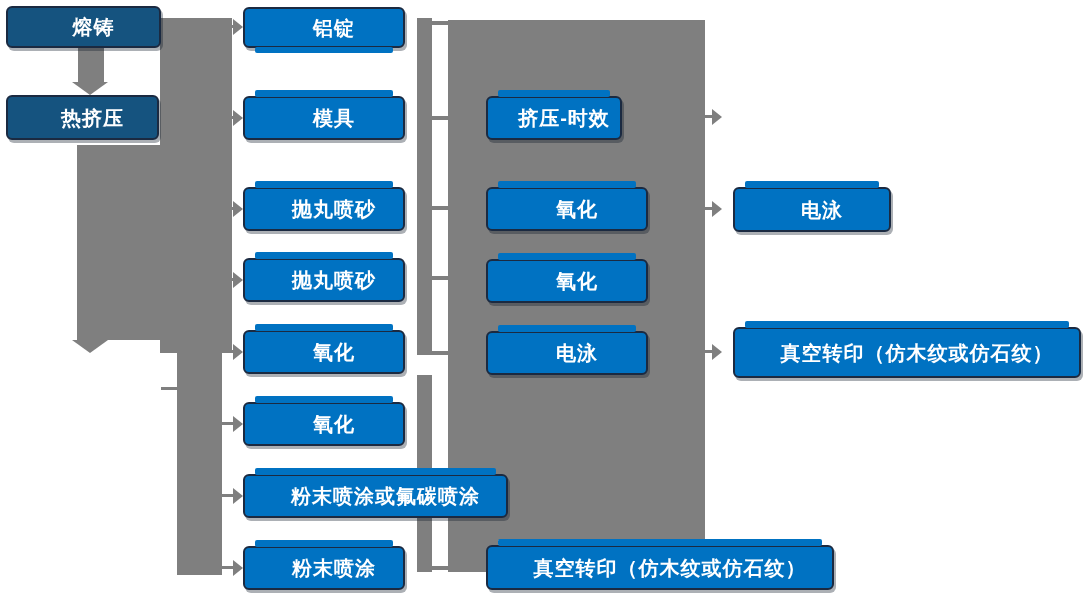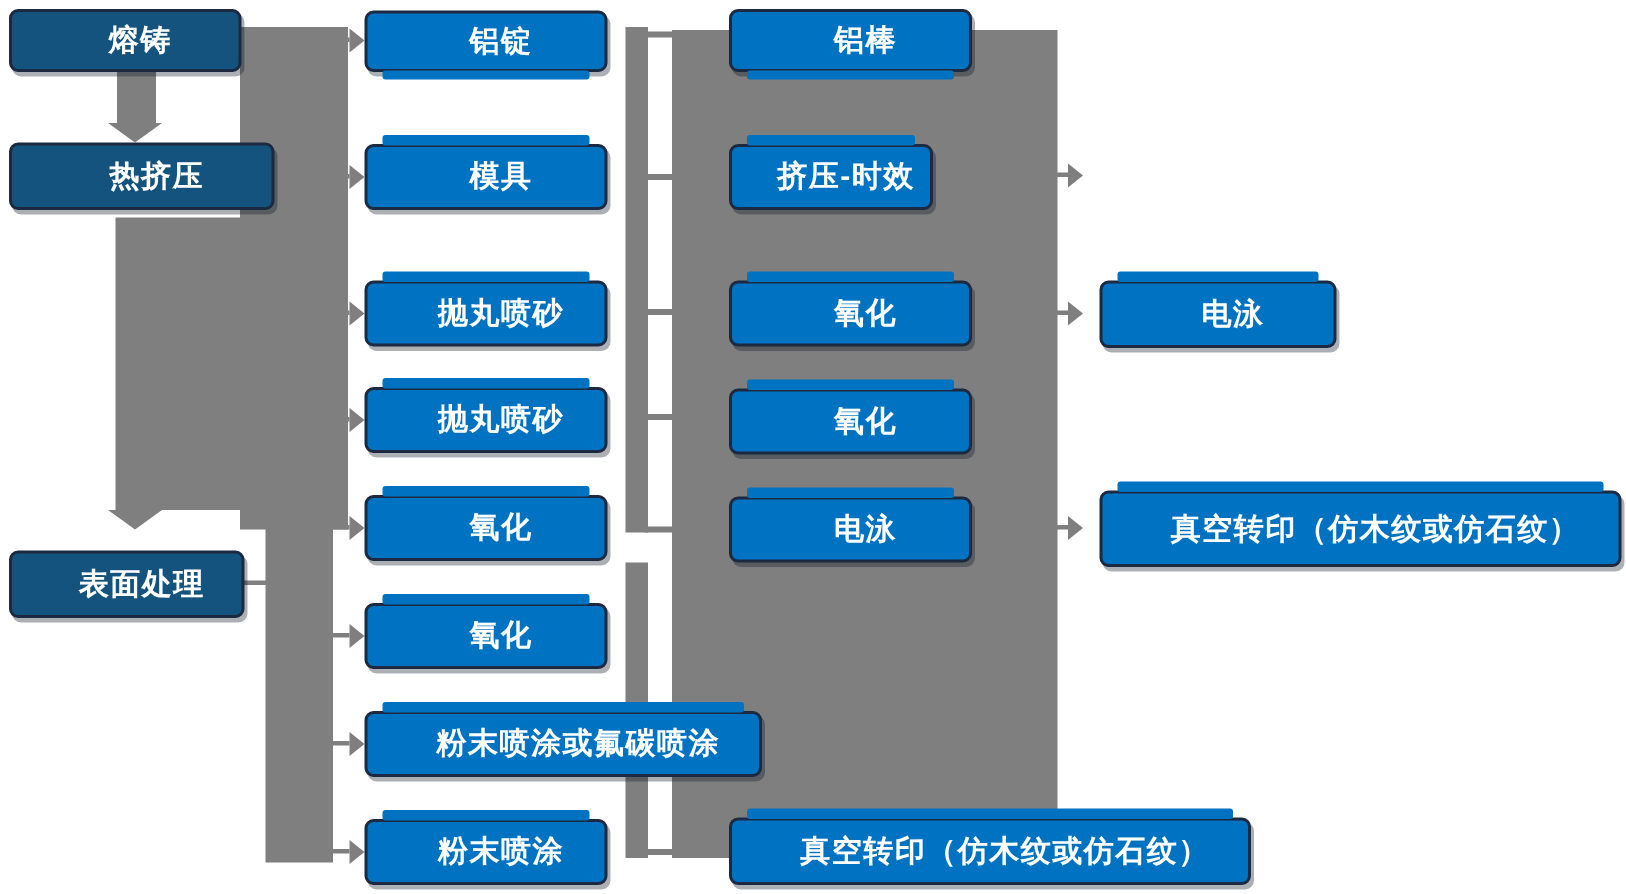--- a/index.html
+++ b/index.html
@@ -83,33 +83,31 @@
   <div class="gray" style="left:448px;top:540px;width:50px;height:32px;"></div>
 
   <div class="gray" style="left:703px;top:115px;width:10px;height:3px;"></div>
   <div class="arr-right" style="left:712px;top:109px;"></div>
   <div class="gray" style="left:703px;top:207px;width:10px;height:3px;"></div>
   <div class="arr-right" style="left:712px;top:201px;"></div>
   <div class="gray" style="left:703px;top:350px;width:10px;height:3px;"></div>
   <div class="arr-right" style="left:712px;top:344px;"></div>
 
   <div class="node dark" style="left:6px;top:6px;width:155px;height:42px;">熔铸</div>
-  <div class="node dark" style="left:6px;top:95px;width:177px;height:45px;">热挤压</div>
-  <div class="node dark" style="left:6px;top:367px;width:157px;height:45px;">表面处理</div>
+  <div class="node dark" style="left:6px;top:95px;width:153px;height:45px;">热挤压</div>
 
   <div class="node s-above" style="left:243px;top:96px;width:162px;height:44px;">模具</div>
   <div class="node s-below" style="left:243px;top:7px;width:162px;height:41px;">铝锭</div>
   <div class="node s-above" style="left:243px;top:187px;width:162px;height:44px;">抛丸喷砂</div>
   <div class="node s-above" style="left:243px;top:258px;width:162px;height:44px;">抛丸喷砂</div>
   <div class="node s-above" style="left:243px;top:330px;width:162px;height:44px;">氧化</div>
   <div class="node s-above" style="left:243px;top:402px;width:162px;height:44px;">氧化</div>
   <div class="node s-above" style="left:243px;top:474px;width:265px;height:44px;">粉末喷涂或氟碳喷涂</div>
   <div class="node s-above" style="left:243px;top:546px;width:162px;height:44px;">粉末喷涂</div>
 
-  <div class="node s-below" style="left:486px;top:6px;width:162px;height:42px;">铝棒</div>
   <div class="node s-above" style="left:486px;top:96px;width:136px;height:44px;">挤压-时效</div>
   <div class="node s-above" style="left:486px;top:187px;width:162px;height:44px;">氧化</div>
   <div class="node s-above" style="left:486px;top:259px;width:162px;height:44px;">氧化</div>
   <div class="node s-above" style="left:486px;top:331px;width:162px;height:44px;">电泳</div>
   <div class="node s-above" style="left:486px;top:545px;width:348px;height:45px;">真空转印（仿木纹或仿石纹）</div>
 
   <div class="node s-above" style="left:733px;top:187px;width:158px;height:45px;">电泳</div>
   <div class="node s-above" style="left:733px;top:327px;width:348px;height:51px;">真空转印（仿木纹或仿石纹）</div>
 
 </div>

